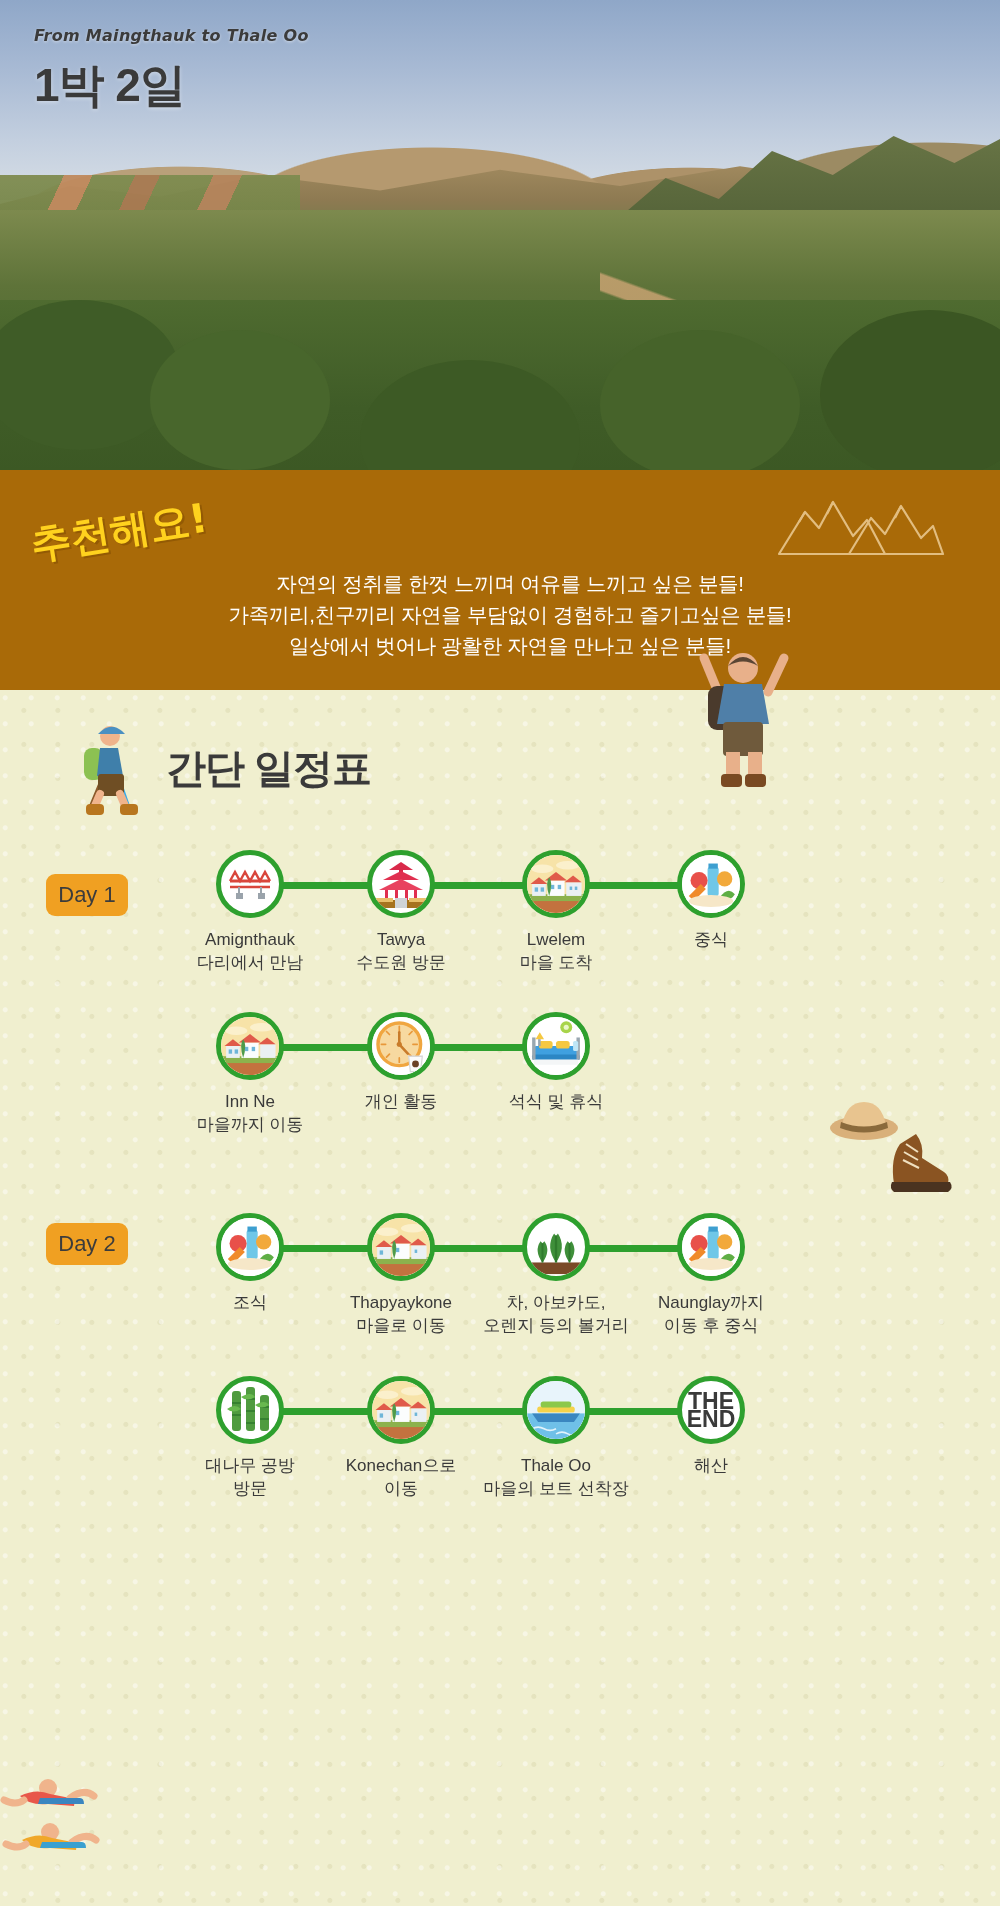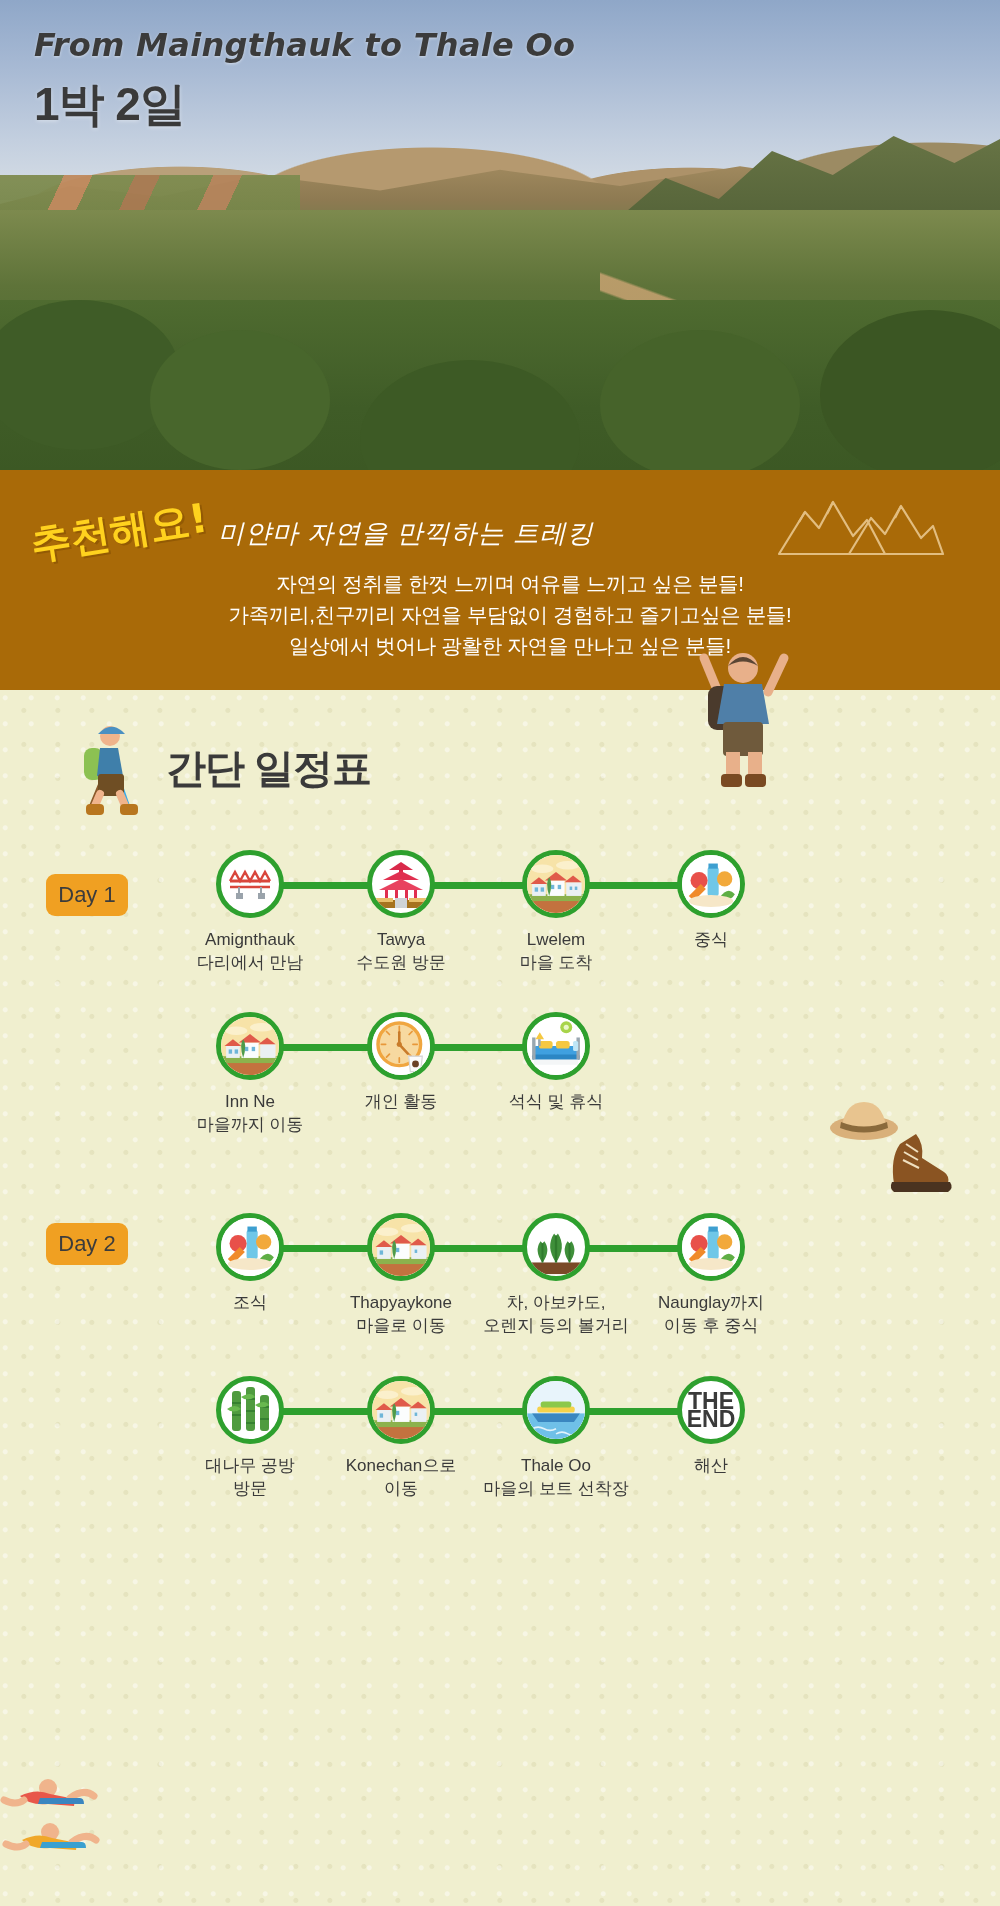--- a/index.html
+++ b/index.html
@@ -58,21 +58,21 @@
   .house.rust { background:#9c6a4a; }
   .path {
     position:absolute; left:600px; top:230px; width:210px; height:180px;
     background:linear-gradient(200deg, transparent 46%, #c7a271 47% 53%, transparent 54%);
     opacity:.85;
   }
 
   .hero-title-wrap { position:absolute; left:34px; top:26px; z-index:6; }
   .hero-eyebrow {
     font-family:"DejaVu Sans", sans-serif;
-    font-size:32px; font-weight:700; font-style:italic; color:#3b3b3b;
+    font-size:16px; font-weight:700; font-style:italic; color:#3b3b3b;
     letter-spacing:.3px; text-shadow:0 1px 3px rgba(255,255,255,.5);
   }
   .hero-main {
     margin-top:10px;
     font-size:46px; font-weight:900; color:#3a3a3a; letter-spacing:-1px;
     text-shadow:0 1px 4px rgba(255,255,255,.45);
   }
 
   
   .banner {
@@ -183,21 +183,20 @@
 
   <div class="hero-title-wrap">
     <div class="hero-eyebrow">From Maingthauk to Thale Oo</div>
     <div class="hero-main">1박 2일</div>
   </div>
 </section>
 
 <section class="banner">
   <div class="banner-row">
     <div class="banner-stamp">추천해요!</div>
-    <div class="banner-sub">미얀마 자연을 만끽하는 트레킹</div>
   </div>
 
   <div class="mountain-doodle">
     <svg width="170" height="72" viewBox="0 0 170 72">
       <g fill="none" stroke="#f5d9a8" stroke-width="2.2" stroke-linejoin="round">
         <path d="M4 66 L30 24 L44 40 L58 14 L78 48 L92 32 L110 66 Z"></path>
         <path d="M74 66 L96 30 L110 46 L126 18 L146 50 L158 38 L168 66 Z"></path>
         <path d="M30 24 L24 34 M58 14 L52 26 M126 18 L120 30"></path>
       </g>
     </svg>

